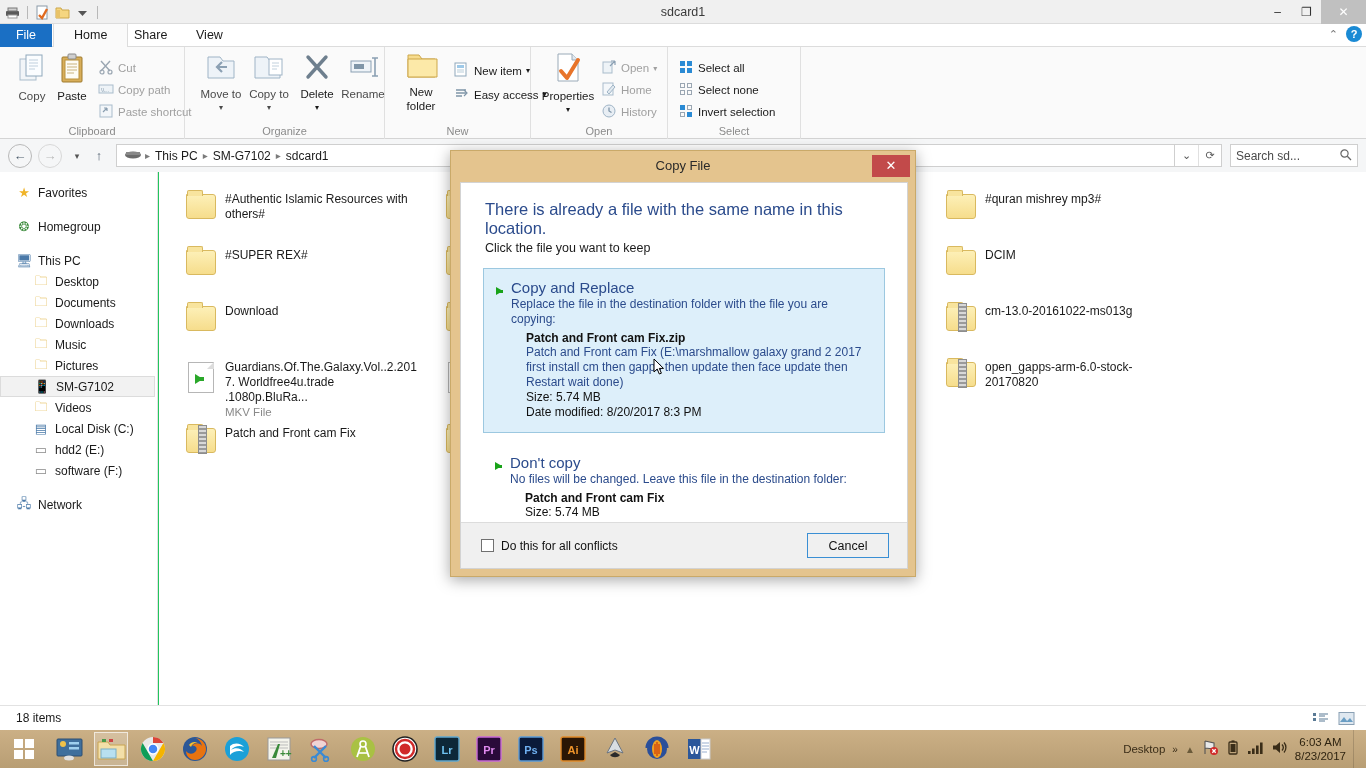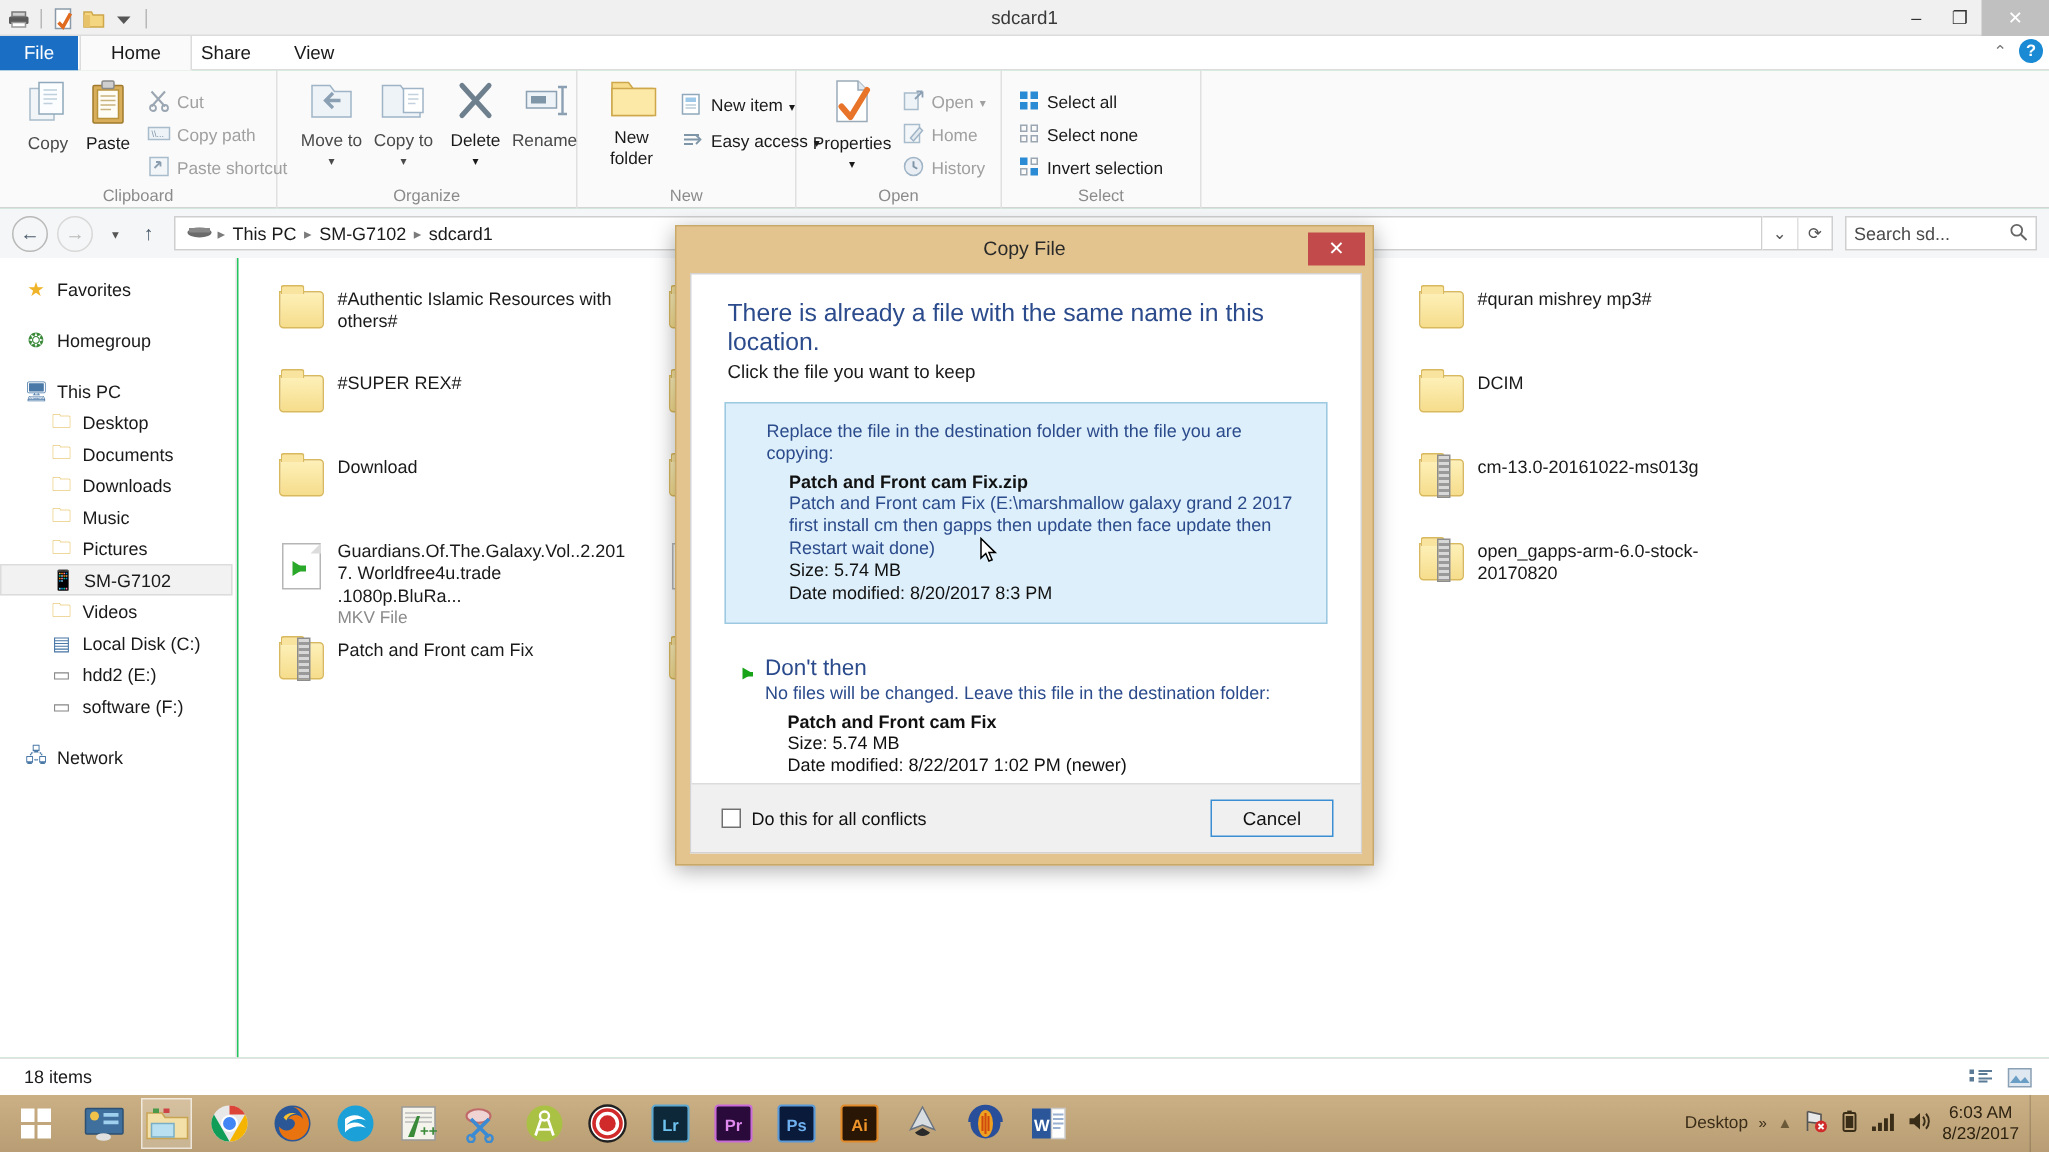--- a/index.html
+++ b/index.html
@@ -901,31 +901,35 @@
     <div class="dlg-title">
       <span>Copy File</span>
       <div class="dlg-close">✕</div>
     </div>
 
     <div class="dlg-body">
       <div class="dlg-h1">There is already a file with the same name in this location.</div>
       <div class="dlg-h2">Click the file you want to keep</div>
 
       <div class="opt sel">
+        <div class="opt-head">
+          <span class="garrow"></span>
+          <span class="opt-title">Copy and Replace</span>
+        </div>
         <div class="opt-desc">Replace the file in the destination folder with the file you are copying:</div>
         <div class="opt-file">Patch and Front cam Fix.zip</div>
         <div class="opt-path">Patch and Front cam Fix (E:\marshmallow galaxy grand 2 2017 first install cm then gapps then update then face update then Restart wait done)</div>
         <div class="opt-meta">Size: 5.74 MB</div>
         <div class="opt-meta">Date modified: 8/20/2017 8:3  PM</div>
       </div>
 
       <div class="opt" style="margin-top:11px;">
         <div class="opt-head">
           <span class="garrow"></span>
-          <span class="opt-title">Don't then</span>
+          <span class="opt-title">Don't copy</span>
         </div>
         <div class="opt-desc">No files will be changed. Leave this file in the destination folder:</div>
         <div class="opt-file">Patch and Front cam Fix</div>
         <div class="opt-meta">Size: 5.74 MB</div>
         <div class="opt-meta">Date modified: 8/22/2017 1:02 PM (newer)</div>
       </div>
 
       <div class="dlg-foot">
         <label class="chk-wrap">
           <span class="chk"></span>

